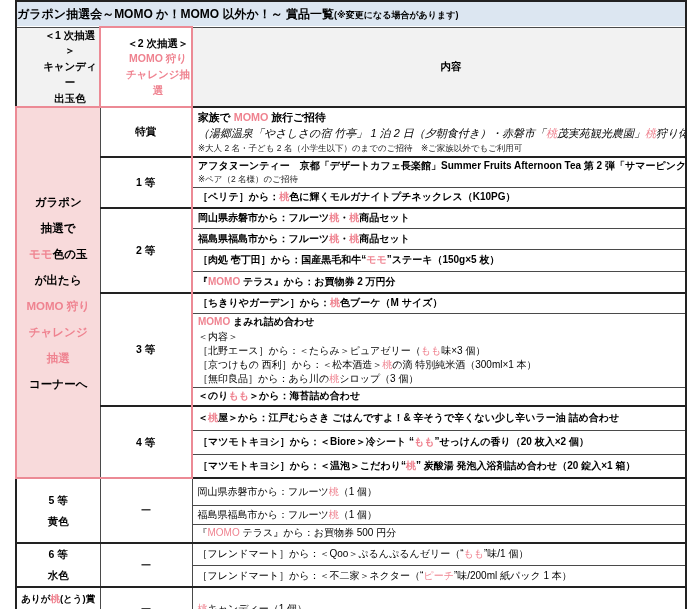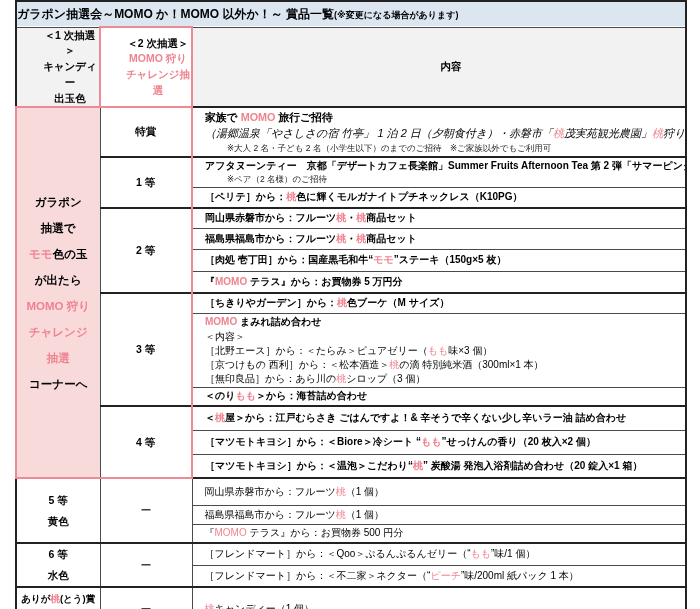--- a/index.html
+++ b/index.html
@@ -53,26 +53,26 @@
   
   td.tl{text-align:center;font-size:10.5px;font-weight:600;background:#fff;line-height:1.25;margin-top:36px;}
   td.tl div{line-height:21px;white-space:nowrap;}
   td.tl .tl-sm{font-size:9.5px;}
   td.pkR{border-right:2px solid var(--pk-border);}
   td.pkT{border-top:2px solid var(--pk-border);}
   td.pkB{border-bottom:2px solid var(--pk-border);}
   
   td.dash{text-align:center;font-size:11px;background:#fff;}
   
-  td.ct{padding:1px 12px;background:#fff;text-align:left;}
+  td.ct{padding:1px 5px;background:#fff;text-align:left;}
   .bl{font-weight:bold;font-size:10px;white-space:nowrap;line-height:1.45;}
   .b11{font-weight:bold;font-size:10.8px;white-space:nowrap;line-height:1.5;}
   .rl{font-size:10px;white-space:nowrap;line-height:1.4;}
   .n10{font-size:11px;white-space:nowrap;line-height:1.5;font-style:italic;}
-  .s{font-size:8.5px;color:#1a1a1a;white-space:nowrap;line-height:1.5;margin-left:22px;}
+  .s{font-size:8.5px;color:#1a1a1a;white-space:nowrap;line-height:1.5;}
   .pk{color:var(--pk-text);}
   
   td.tbk{border-top:2px solid var(--ln2);}
   td.bb2{border-bottom:2px solid var(--ln2);}
 </style>
 </head>
 <body>
 
 <div class="page">
 
@@ -154,21 +154,21 @@
             <div class="bl"><span>福島県福島市から：フルーツ</span><span class="pk">桃</span><span>・</span><span class="pk">桃</span><span>商品セット</span></div>
           </td>
     </tr>
     <tr style="height:22px">
       <td class="ct">
             <div class="bl"><span>［肉処 壱丁田］から：国産黒毛和牛“</span><span class="pk">モモ</span><span>”ステーキ（150g×5 枚）</span></div>
           </td>
     </tr>
     <tr style="height:21px">
       <td class="ct">
-            <div class="bl"><span>『</span><span class="pk">MOMO</span><span> テラス』から：お買物券 5 万円分</span></div>
+            <div class="bl"><span>『</span><span class="pk">MOMO</span><span> テラス』から：お買物券 2 万円分</span></div>
           </td>
     </tr>
 
     <tr style="height:21px">
       <td class="tl pkR tbk" rowspan="3">
         <div><span>3 等</span></div>
       </td>
       <td class="ct tbk">
             <div class="bl"><span>［ちきりやガーデン］から：</span><span class="pk">桃</span><span>色ブーケ（M サイズ）</span></div>
           </td>

